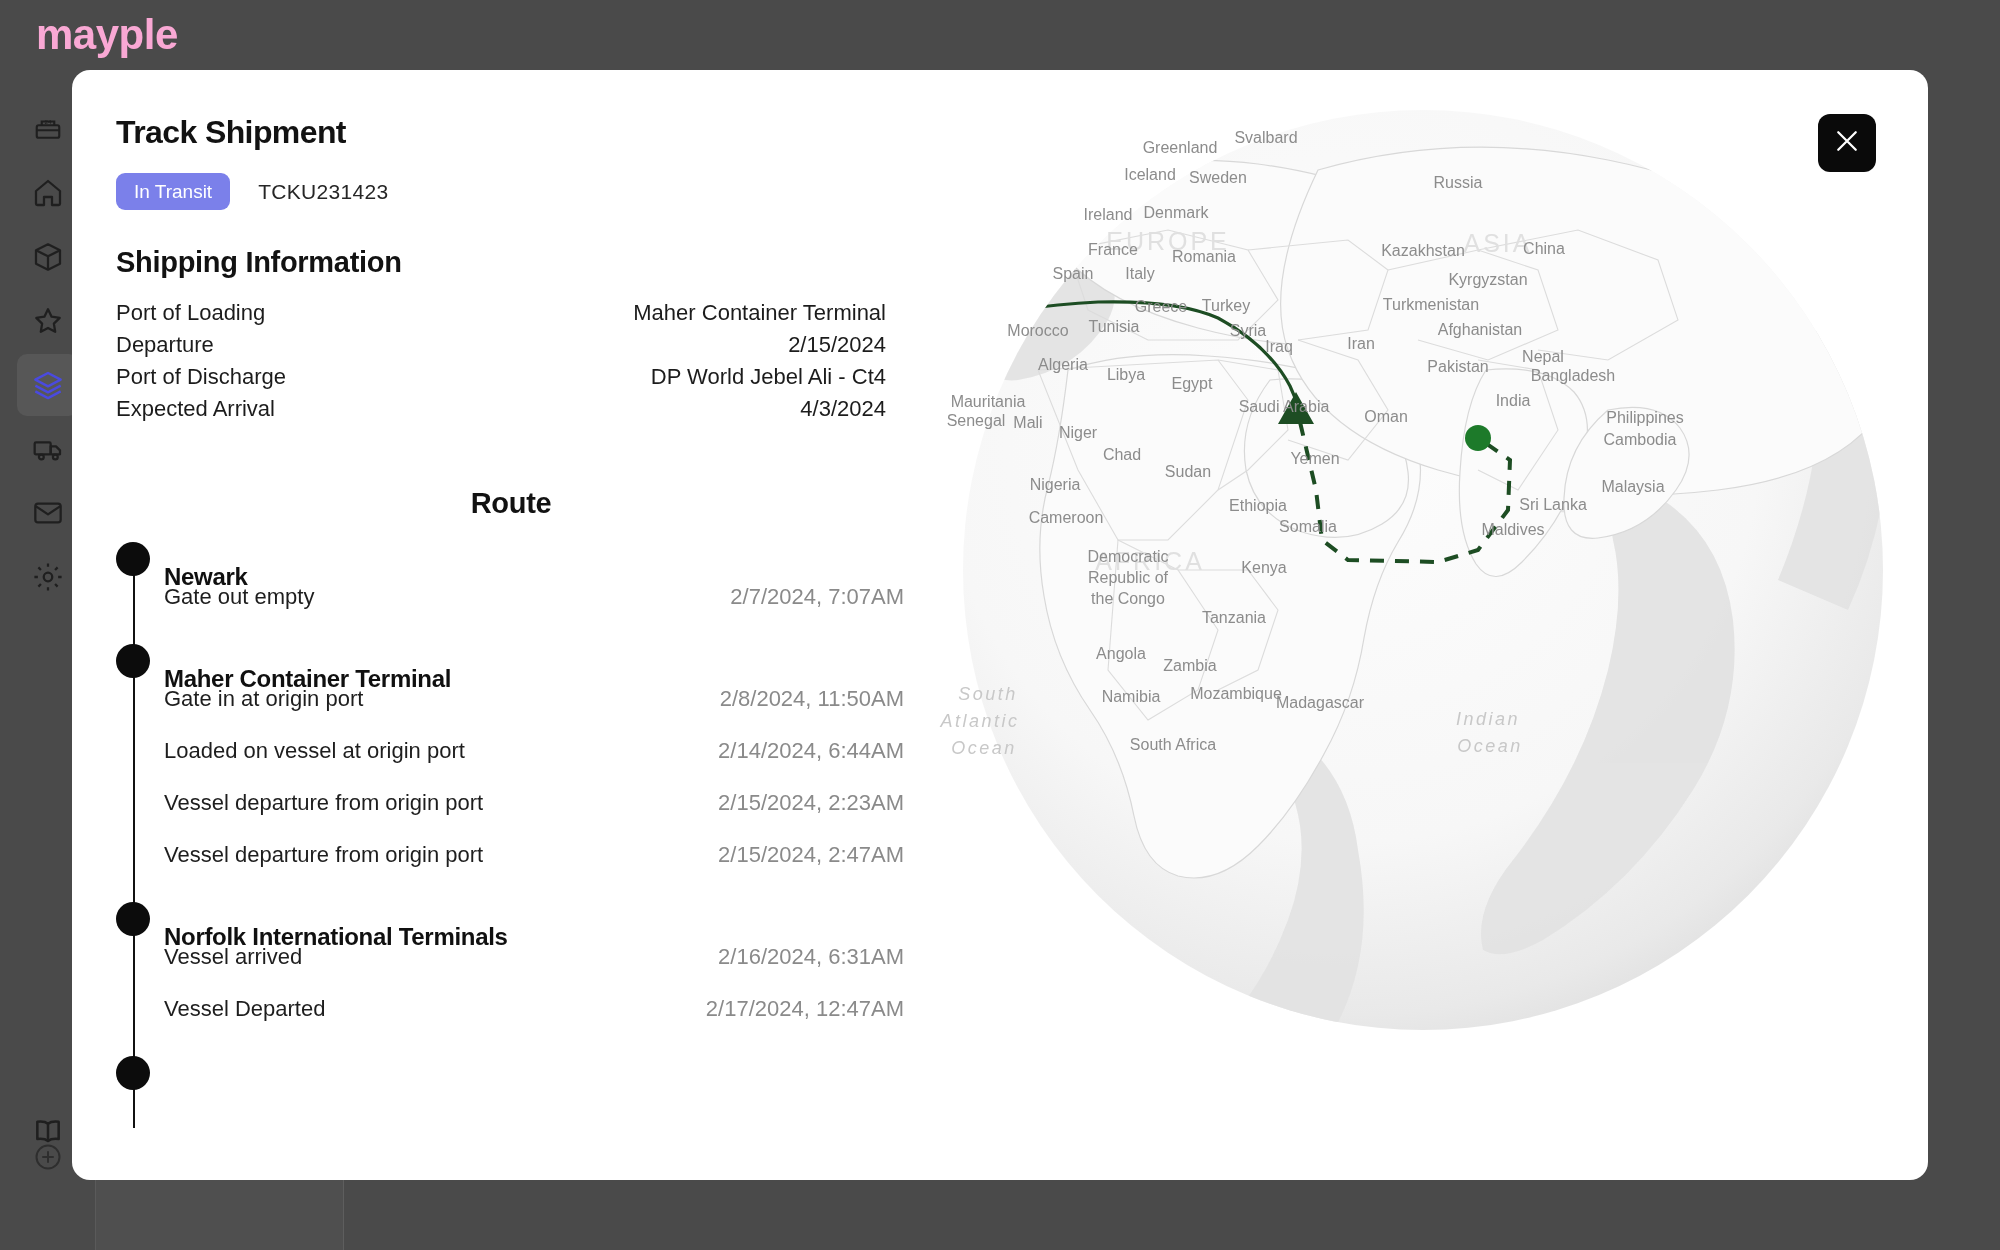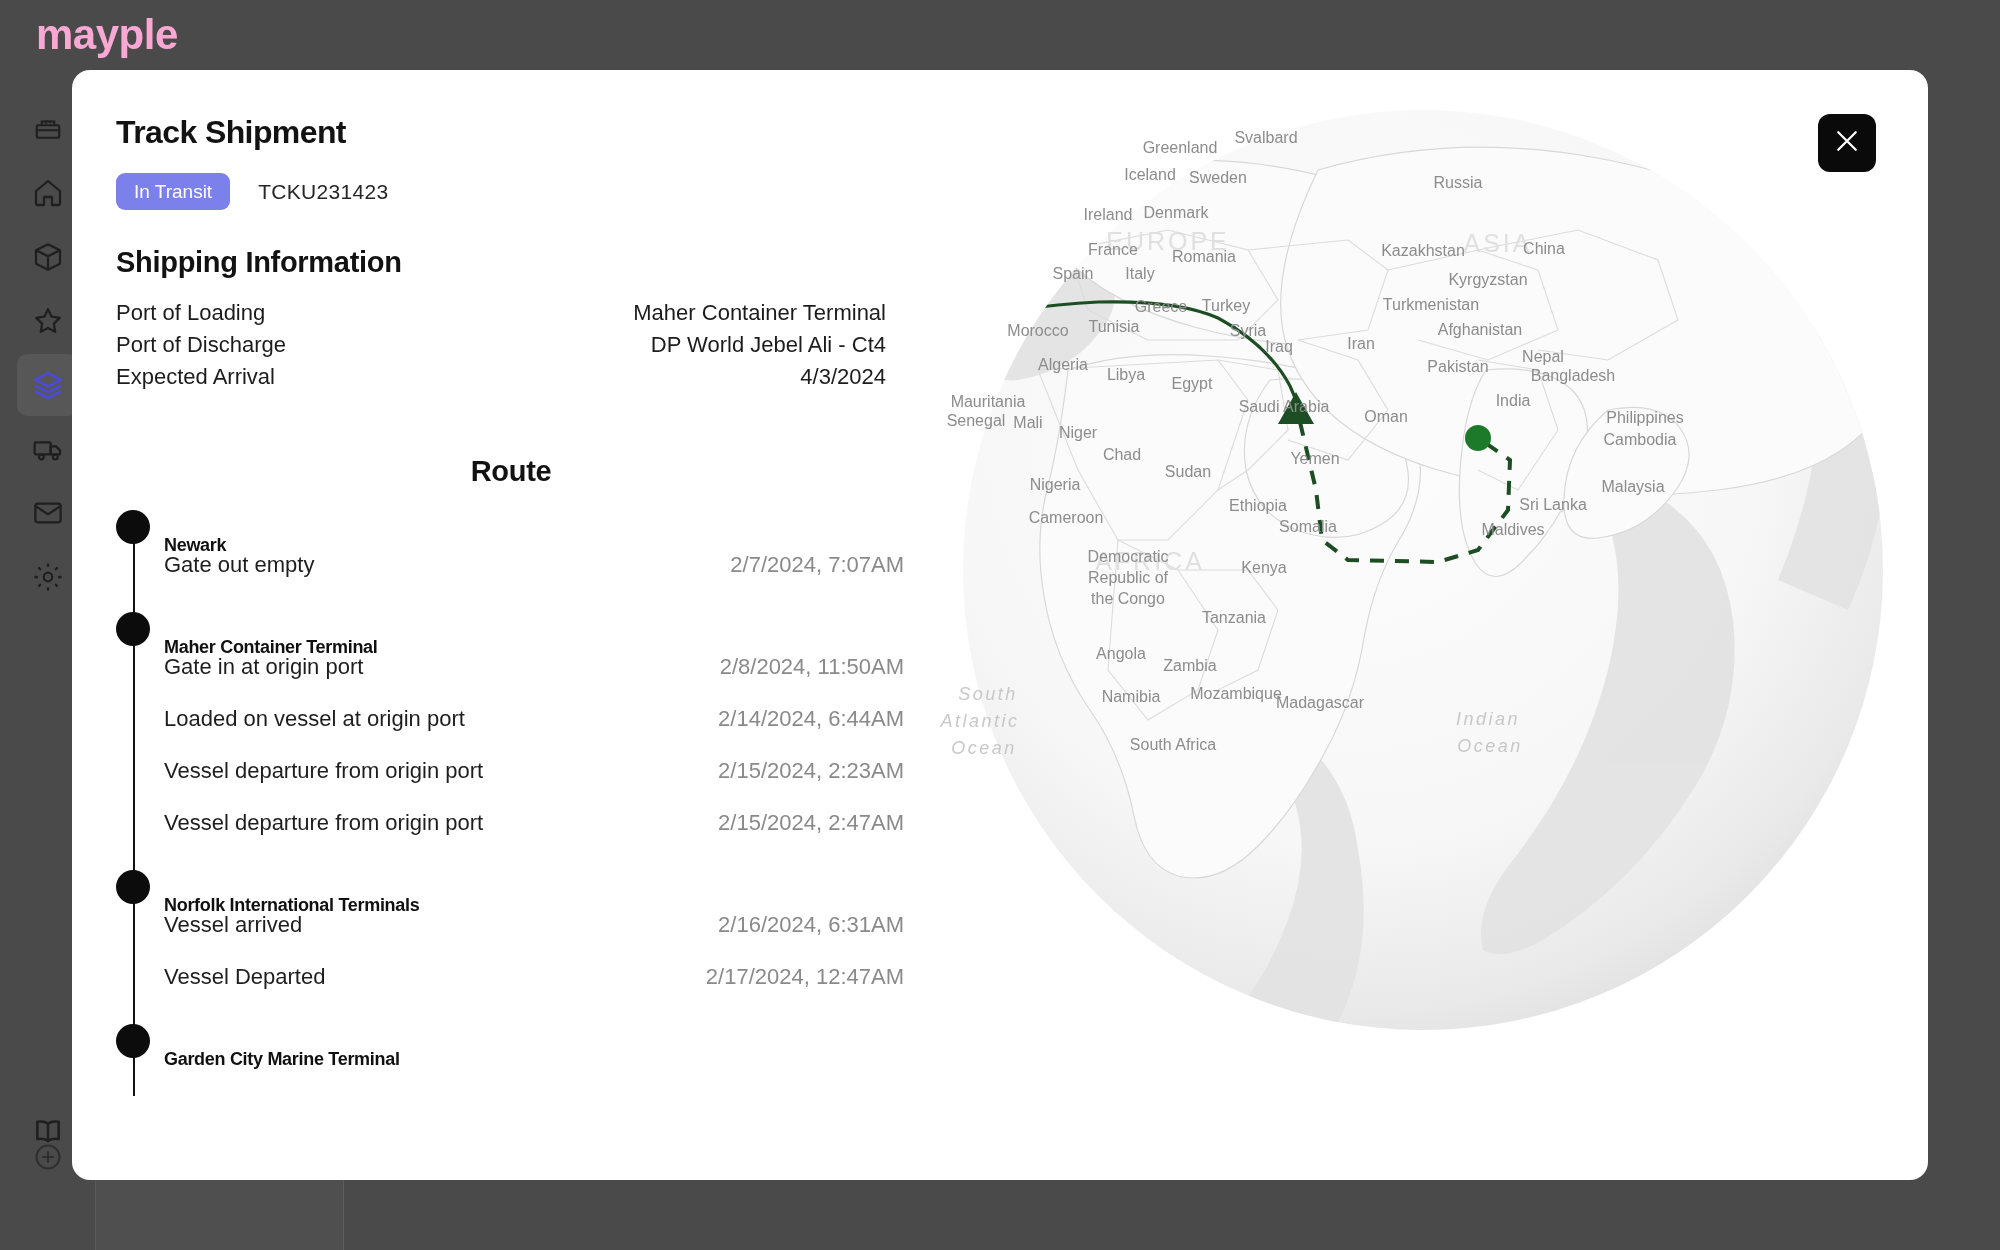--- a/index.html
+++ b/index.html
@@ -127,21 +127,21 @@
   .tl-stop {
     position: relative; display: flex; align-items: center;
     height: 50px; z-index: 2;
   }
   .tl-dot {
     width: 34px; height: 34px; border-radius: 50%;
     background: #0c0c0c; flex: 0 0 34px;
     margin-right: 14px; z-index: 2;
   }
   .tl-stop-name {
-    font-size: 18px; font-weight: 700; color: #101010; letter-spacing: -0.3px; margin-top: 36px;
+    font-size: 24px; font-weight: 700; color: #101010; letter-spacing: -0.3px; margin-top: 36px;
   }
   .tl-event {
     position: relative; display: flex; justify-content: space-between;
     align-items: baseline;
     margin-left: 48px; width: 740px;
     height: 52px;
     z-index: 2;
   }
   .tl-event-label { font-size: 22px; color: #1e1e1e; }
   .tl-event-time  { font-size: 22px; color: #8a8a8a; text-align: right; }
@@ -426,20 +426,24 @@
     </div>
 
     <div class="section-title">Shipping Information</div>
 
     <div class="info-table">
       <div class="info-row">
         <span class="info-label">Port of Loading</span>
         <span class="info-value">Maher Container Terminal</span>
       </div>
       <div class="info-row">
+        <span class="info-label">Departure</span>
+        <span class="info-value">2/15/2024</span>
+      </div>
+      <div class="info-row">
         <span class="info-label">Port of Discharge</span>
         <span class="info-value">DP World Jebel Ali - Ct4</span>
       </div>
       <div class="info-row">
         <span class="info-label">Expected Arrival</span>
         <span class="info-value">4/3/2024</span>
       </div>
     </div>
 
     <div class="route-title">Route</div>
@@ -481,19 +485,18 @@
           <div class="tl-event">
             <span class="tl-event-label">Vessel arrived</span>
             <span class="tl-event-time">2/16/2024, 6:31AM</span>
           </div>
           <div class="tl-event">
             <span class="tl-event-label">Vessel Departed</span>
             <span class="tl-event-time">2/17/2024, 12:47AM</span>
           </div>
           <div class="tl-stop">
             <span class="tl-dot"></span>
-            <span class="tl-stop-name">Garden City Marine Terminal</span>
           </div>
         </div>
   </div>
 
  </div>
 </div>
 
 </body></html>

